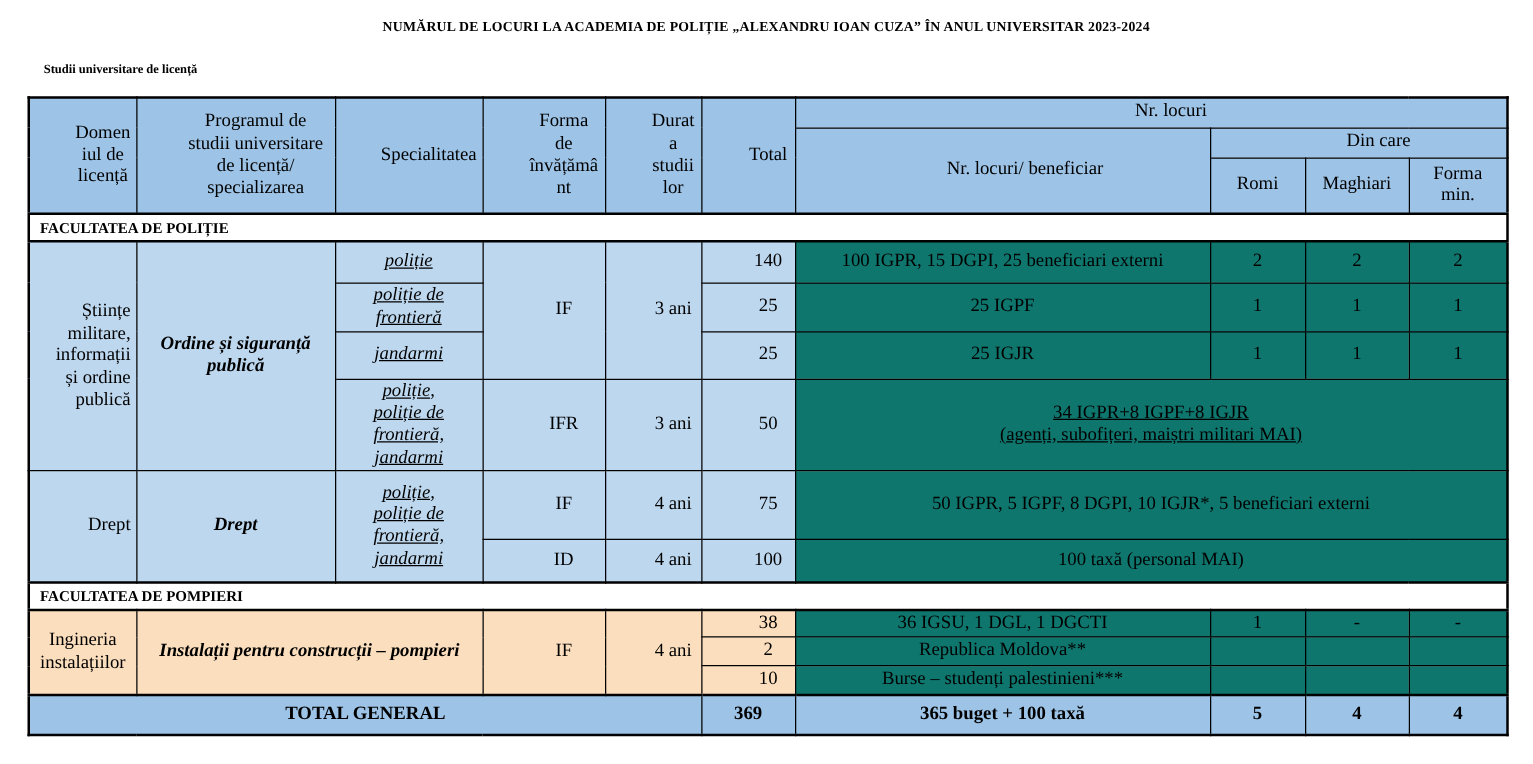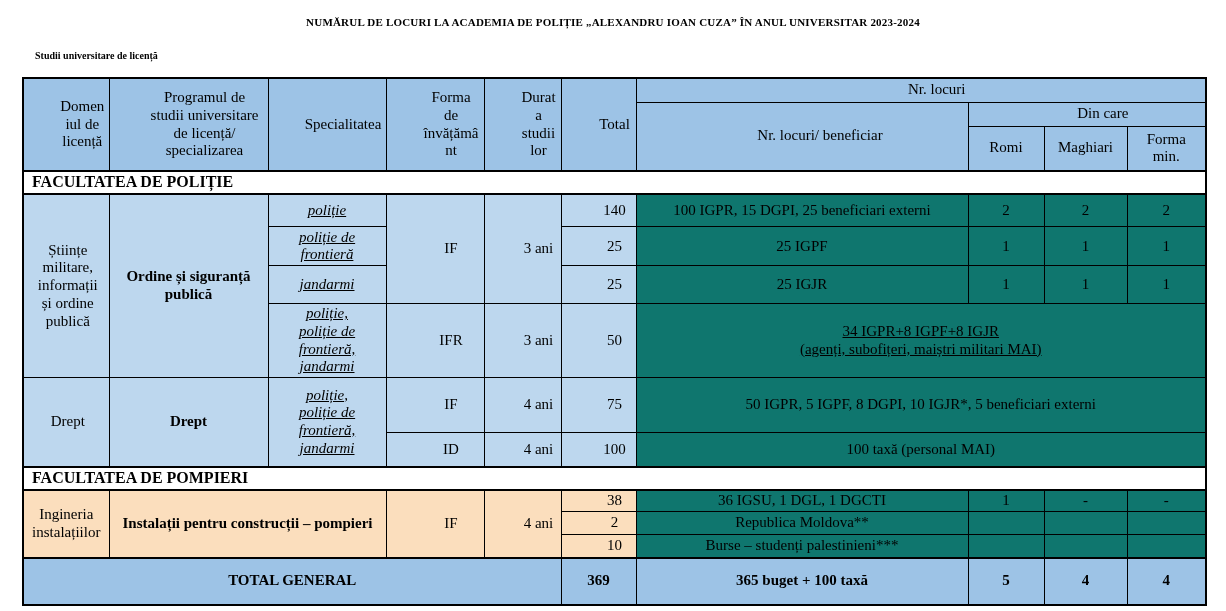--- a/index.html
+++ b/index.html
@@ -26,25 +26,25 @@
     text-align:center; vertical-align:middle;
     padding:1px 4px; font-size:15px; line-height:1.18;
     word-wrap:break-word;
   }
   .hb  { background:var(--header_blue,#9dc3e6); }   
   .bb  { background:var(--body_blue,#bdd7ee); }     
   .pc  { background:var(--peach,#fbdebd); }         
   .wh  { background:#0f766e; }
   .bold { font-weight:normal;padding-left:36px; }
   .it   { font-style:italic; }
-  .bi   { font-weight:bold; }
-  .left { text-align:center; padding-left:7px;margin-left:32px; }
+  .bi   { font-weight:bold; font-style:italic; }
+  .left { text-align:right; padding-left:7px;margin-left:32px; }
   .pre  { white-space:pre-line;text-decoration:underline; }
   tr.band td {
-    background:#ffffff; font-weight:bold; font-size:16px;
+    background:#ffffff; font-weight:bold; font-size:12px;
     text-align:left; padding-left:8px;
     border-top:2px solid var(--border,#000);
     border-bottom:2px solid var(--border,#000);
   }
   tr.total-row td { border-top:2px solid var(--border,#000); font-weight:bold; }
 </style>
 </head>
 <body>
 
 <div class="doc-title">NUMĂRUL DE LOCURI LA ACADEMIA DE POLIȚIE „ALEXANDRU IOAN CUZA” ÎN ANUL UNIVERSITAR 2023-2024</div>
@@ -171,21 +171,21 @@
     <td class="wh"></td>
   </tr>
   <tr style="height:23px">
     <td class="pc bold">10</td>
     <td class="wh">Burse – studenți palestinieni***</td>
     <td class="wh"></td>
     <td class="wh"></td>
     <td class="wh"></td>
   </tr>
 
-  <tr class="total-row" style="height:47px">
+  <tr class="total-row" style="height:32px">
     <td colspan="5" class="hb">TOTAL GENERAL</td>
     <td class="hb">369</td>
     <td class="hb">365 buget + 100 taxă</td>
     <td class="hb">5</td>
     <td class="hb">4</td>
     <td class="hb">4</td>
   </tr>
 </tbody>
   </table>
 

